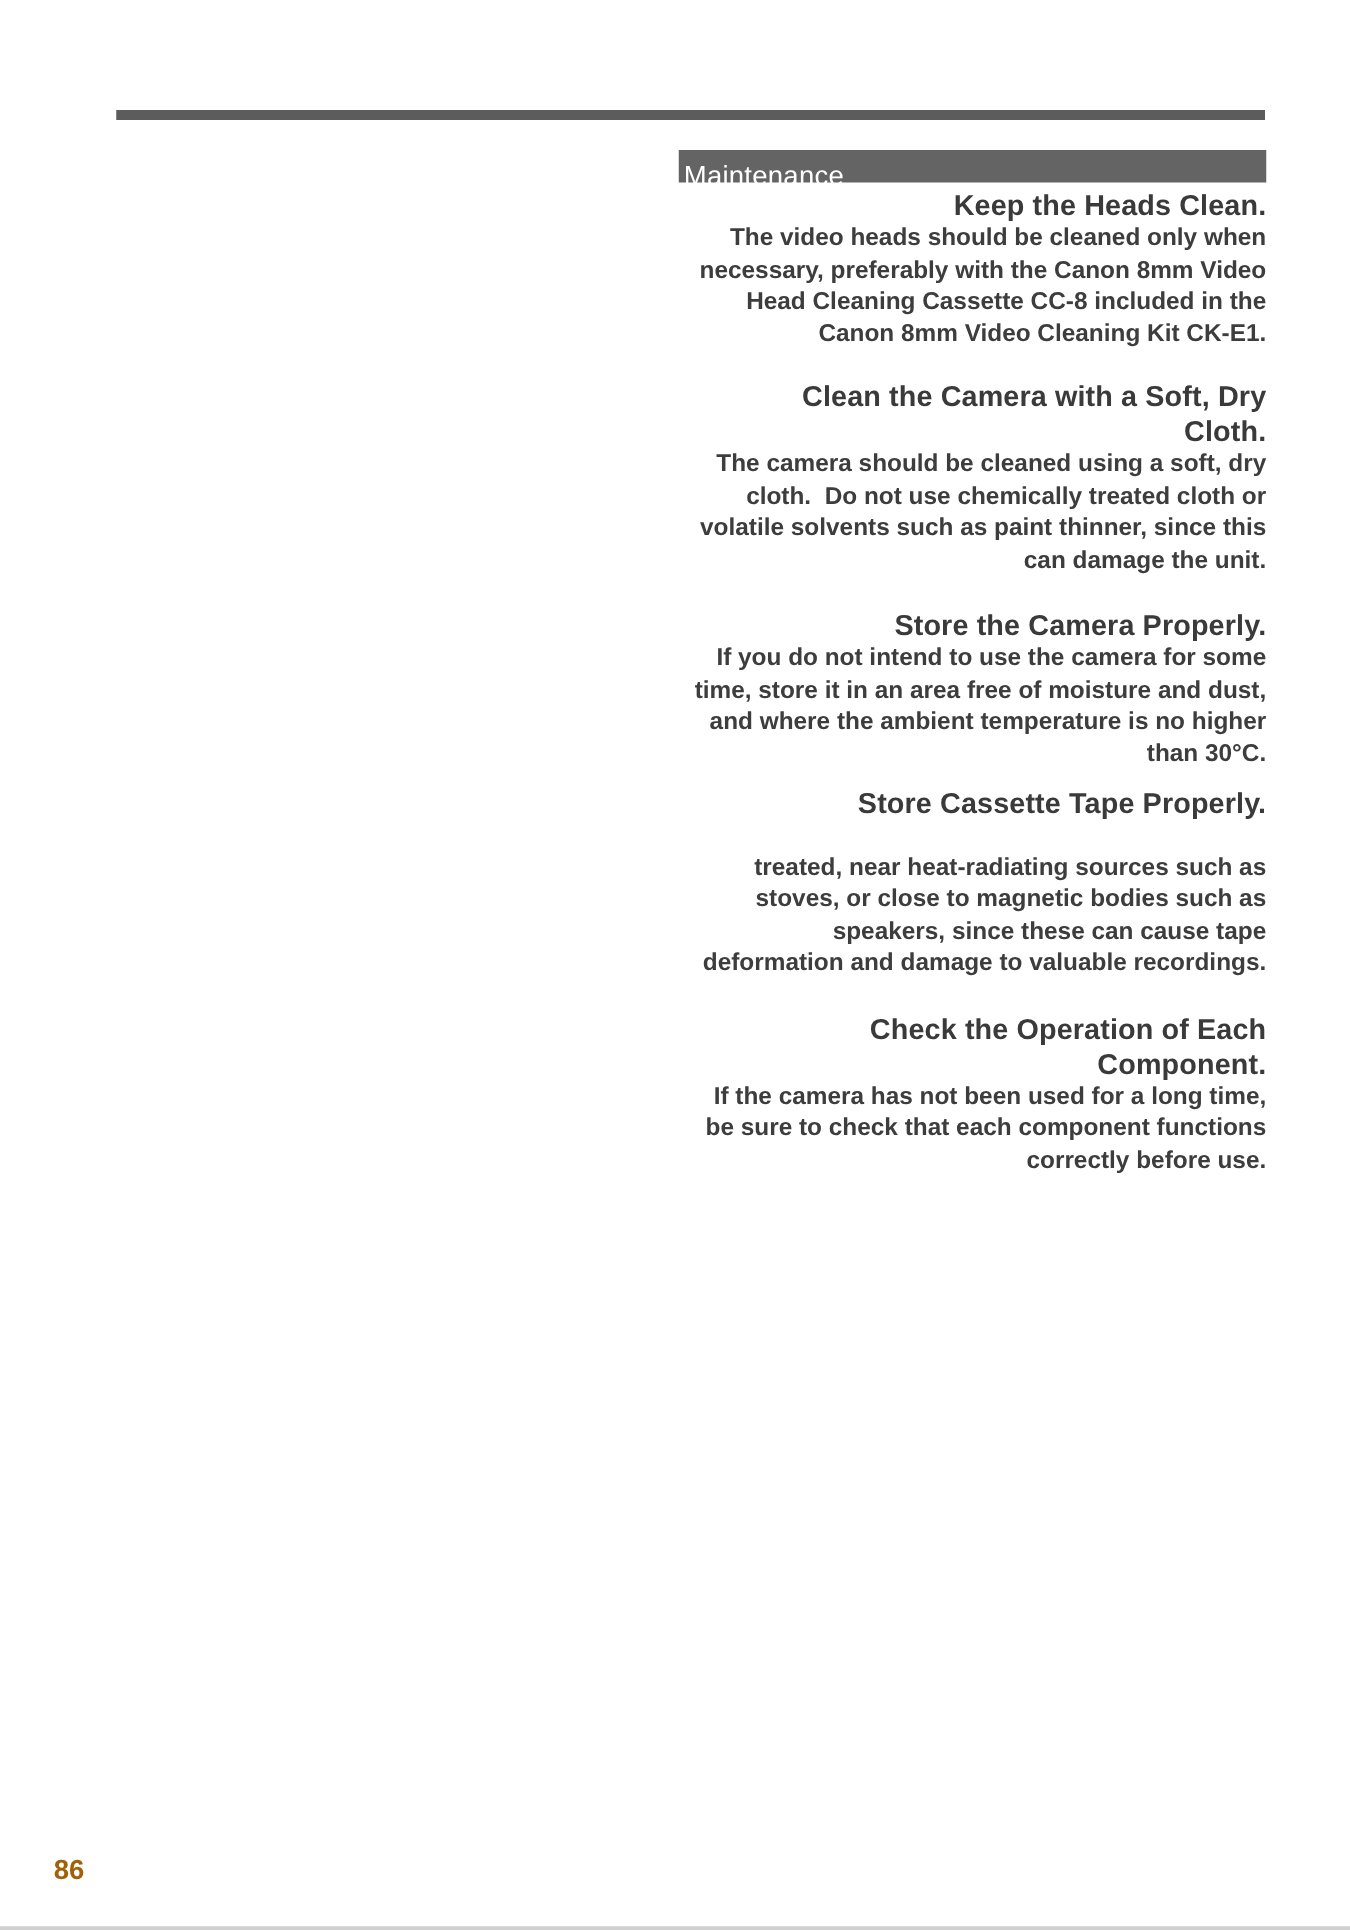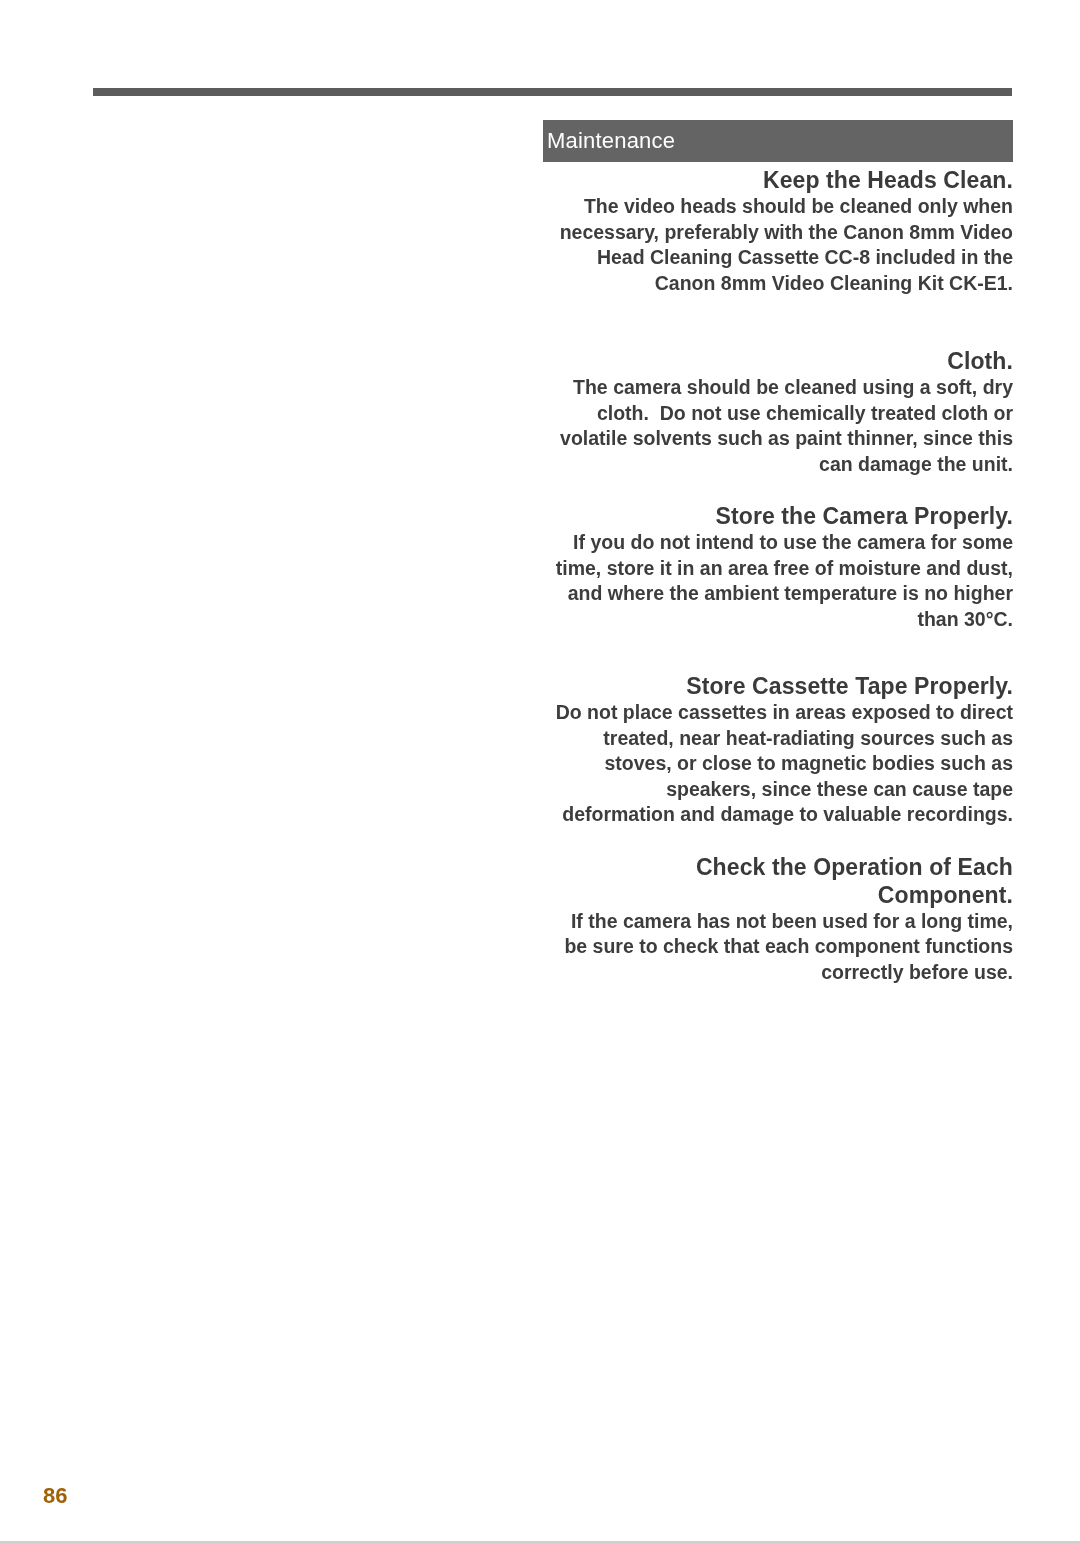--- a/index.html
+++ b/index.html
@@ -23,21 +23,21 @@
       height: 8px;
       background: #5c5c5c;
     }
     .content {
       position: absolute;
       left: 543px;
       top: 120px;
       width: 470px;
     }
     .section-header {
-      height: 42px;
+      height: 26px;
       background: #646464;
       color: #ffffff;
       font-size: 22px;
       line-height: 42px;
       padding-left: 4px;
       letter-spacing: 0.2px;
     }
     .section {
       margin: 0;
       text-align: right;
@@ -53,21 +53,21 @@
     .section p {
       margin: 0;
       font-size: 19.5px;
       line-height: 25.5px;
       color: #3d3d3d;
       font-weight: bold;
     }
     .sec-1 { margin-top: 4px; }
     .sec-2 { margin-top: 23px; }
     .sec-3 { margin-top: 25px; }
-    .sec-4 { margin-top: 40px; }
+    .sec-4 { margin-top: 12px; }
     .sec-5 { margin-top: 25px; }
     .page-number {
       position: absolute;
       left: 43px;
       top: 1483px;
       font-size: 22px;
       font-weight: bold;
       color: #a16207;
     }
     .bottom-edge {
@@ -94,21 +94,21 @@
     <p>
       <span>The video heads should be cleaned only when</span><br>
       <span>necessary, preferably with the Canon 8mm Video</span><br>
       <span>Head Cleaning Cassette CC-8 included in the</span><br>
       <span>Canon 8mm Video Cleaning Kit CK-E1.</span>
     </p>
   </div>
 
   <div class="section sec-2">
     <h2>
-      <br>
+      <span>Clean the Camera with a Soft, Dry</span><br>
       <span>Cloth.</span>
     </h2>
     <p>
       <span>The camera should be cleaned using a soft, dry</span><br>
       <span style="white-space:pre">cloth.  Do not use chemically treated cloth or</span><br>
       <span>volatile solvents such as paint thinner, since this</span><br>
       <span>can damage the unit.</span>
     </p>
   </div>
 
@@ -118,21 +118,21 @@
       <span>If you do not intend to use the camera for some</span><br>
       <span>time, store it in an area free of moisture and dust,</span><br>
       <span>and where the ambient temperature is no higher</span><br>
       <span>than 30°C.</span>
     </p>
   </div>
 
   <div class="section sec-4">
     <h2>Store Cassette Tape Properly.</h2>
     <p>
-      <span>Do not place cassettes in areas exposed to direct</span><br>
+      <br>
       <span>treated, near heat-radiating sources such as</span><br>
       <span>stoves, or close to magnetic bodies such as</span><br>
       <span>speakers, since these can cause tape</span><br>
       <span>deformation and damage to valuable recordings.</span>
     </p>
   </div>
 
   <div class="section sec-5">
     <h2>
       <span>Check the Operation of Each</span><br>

